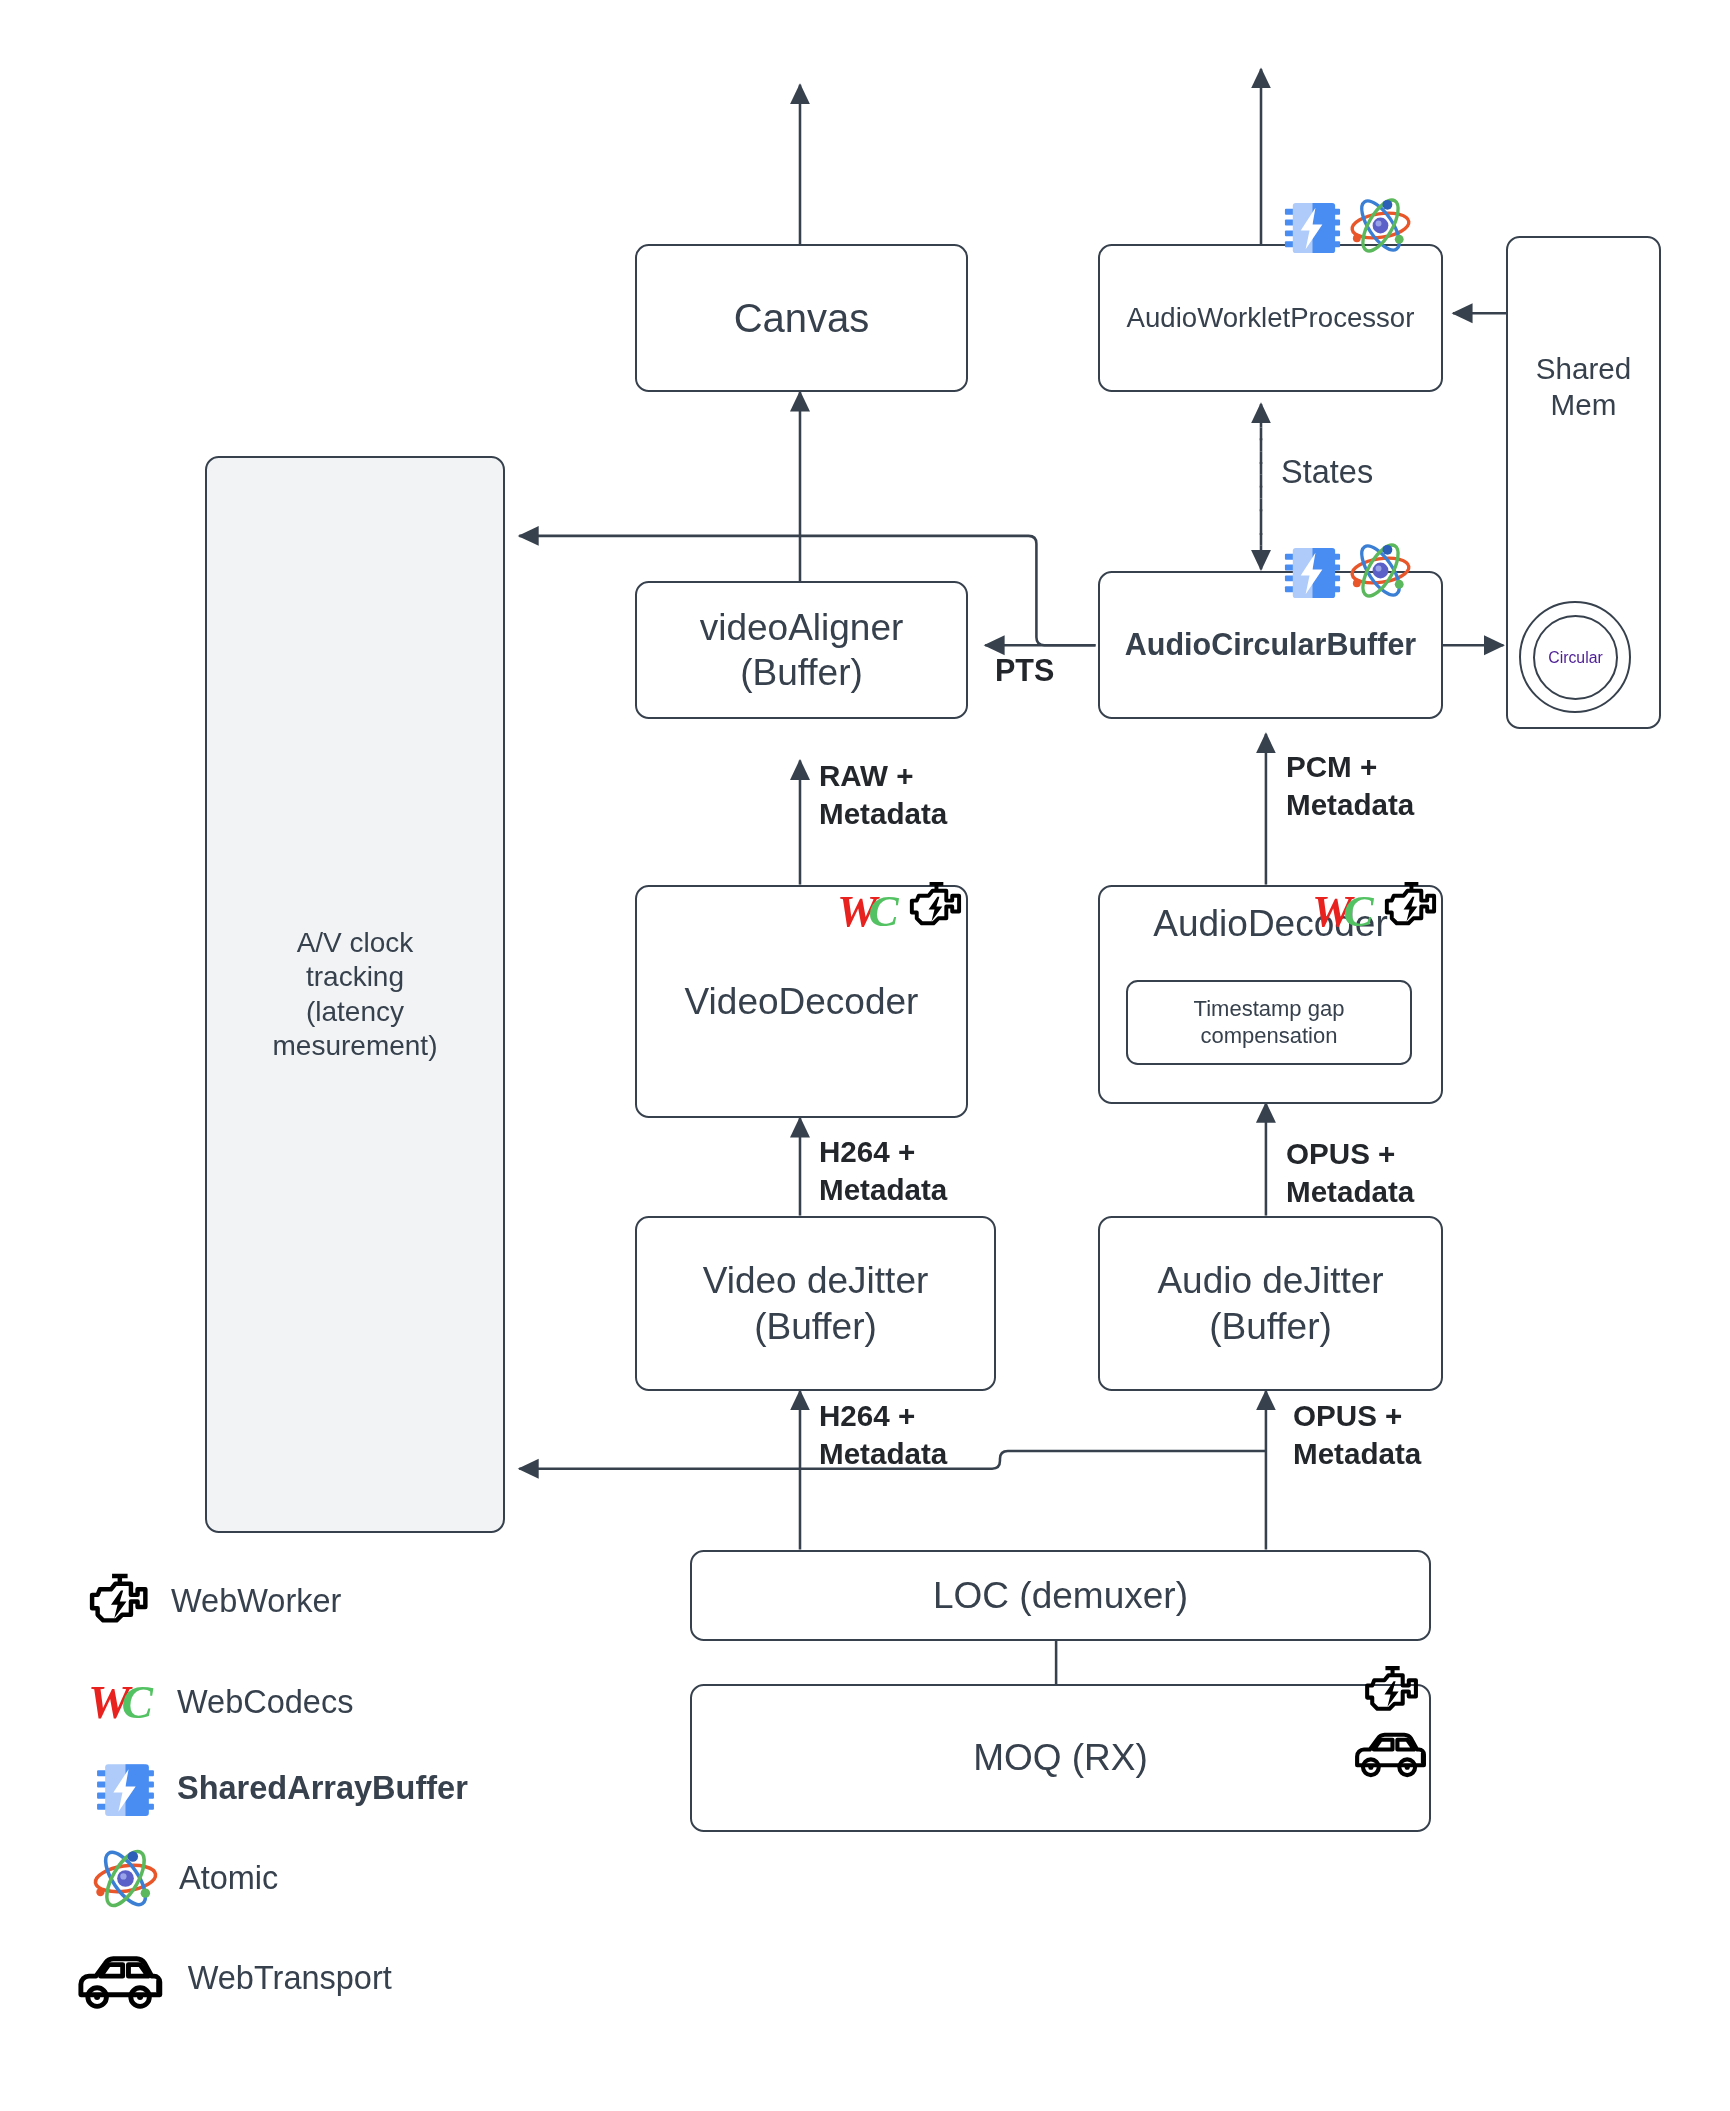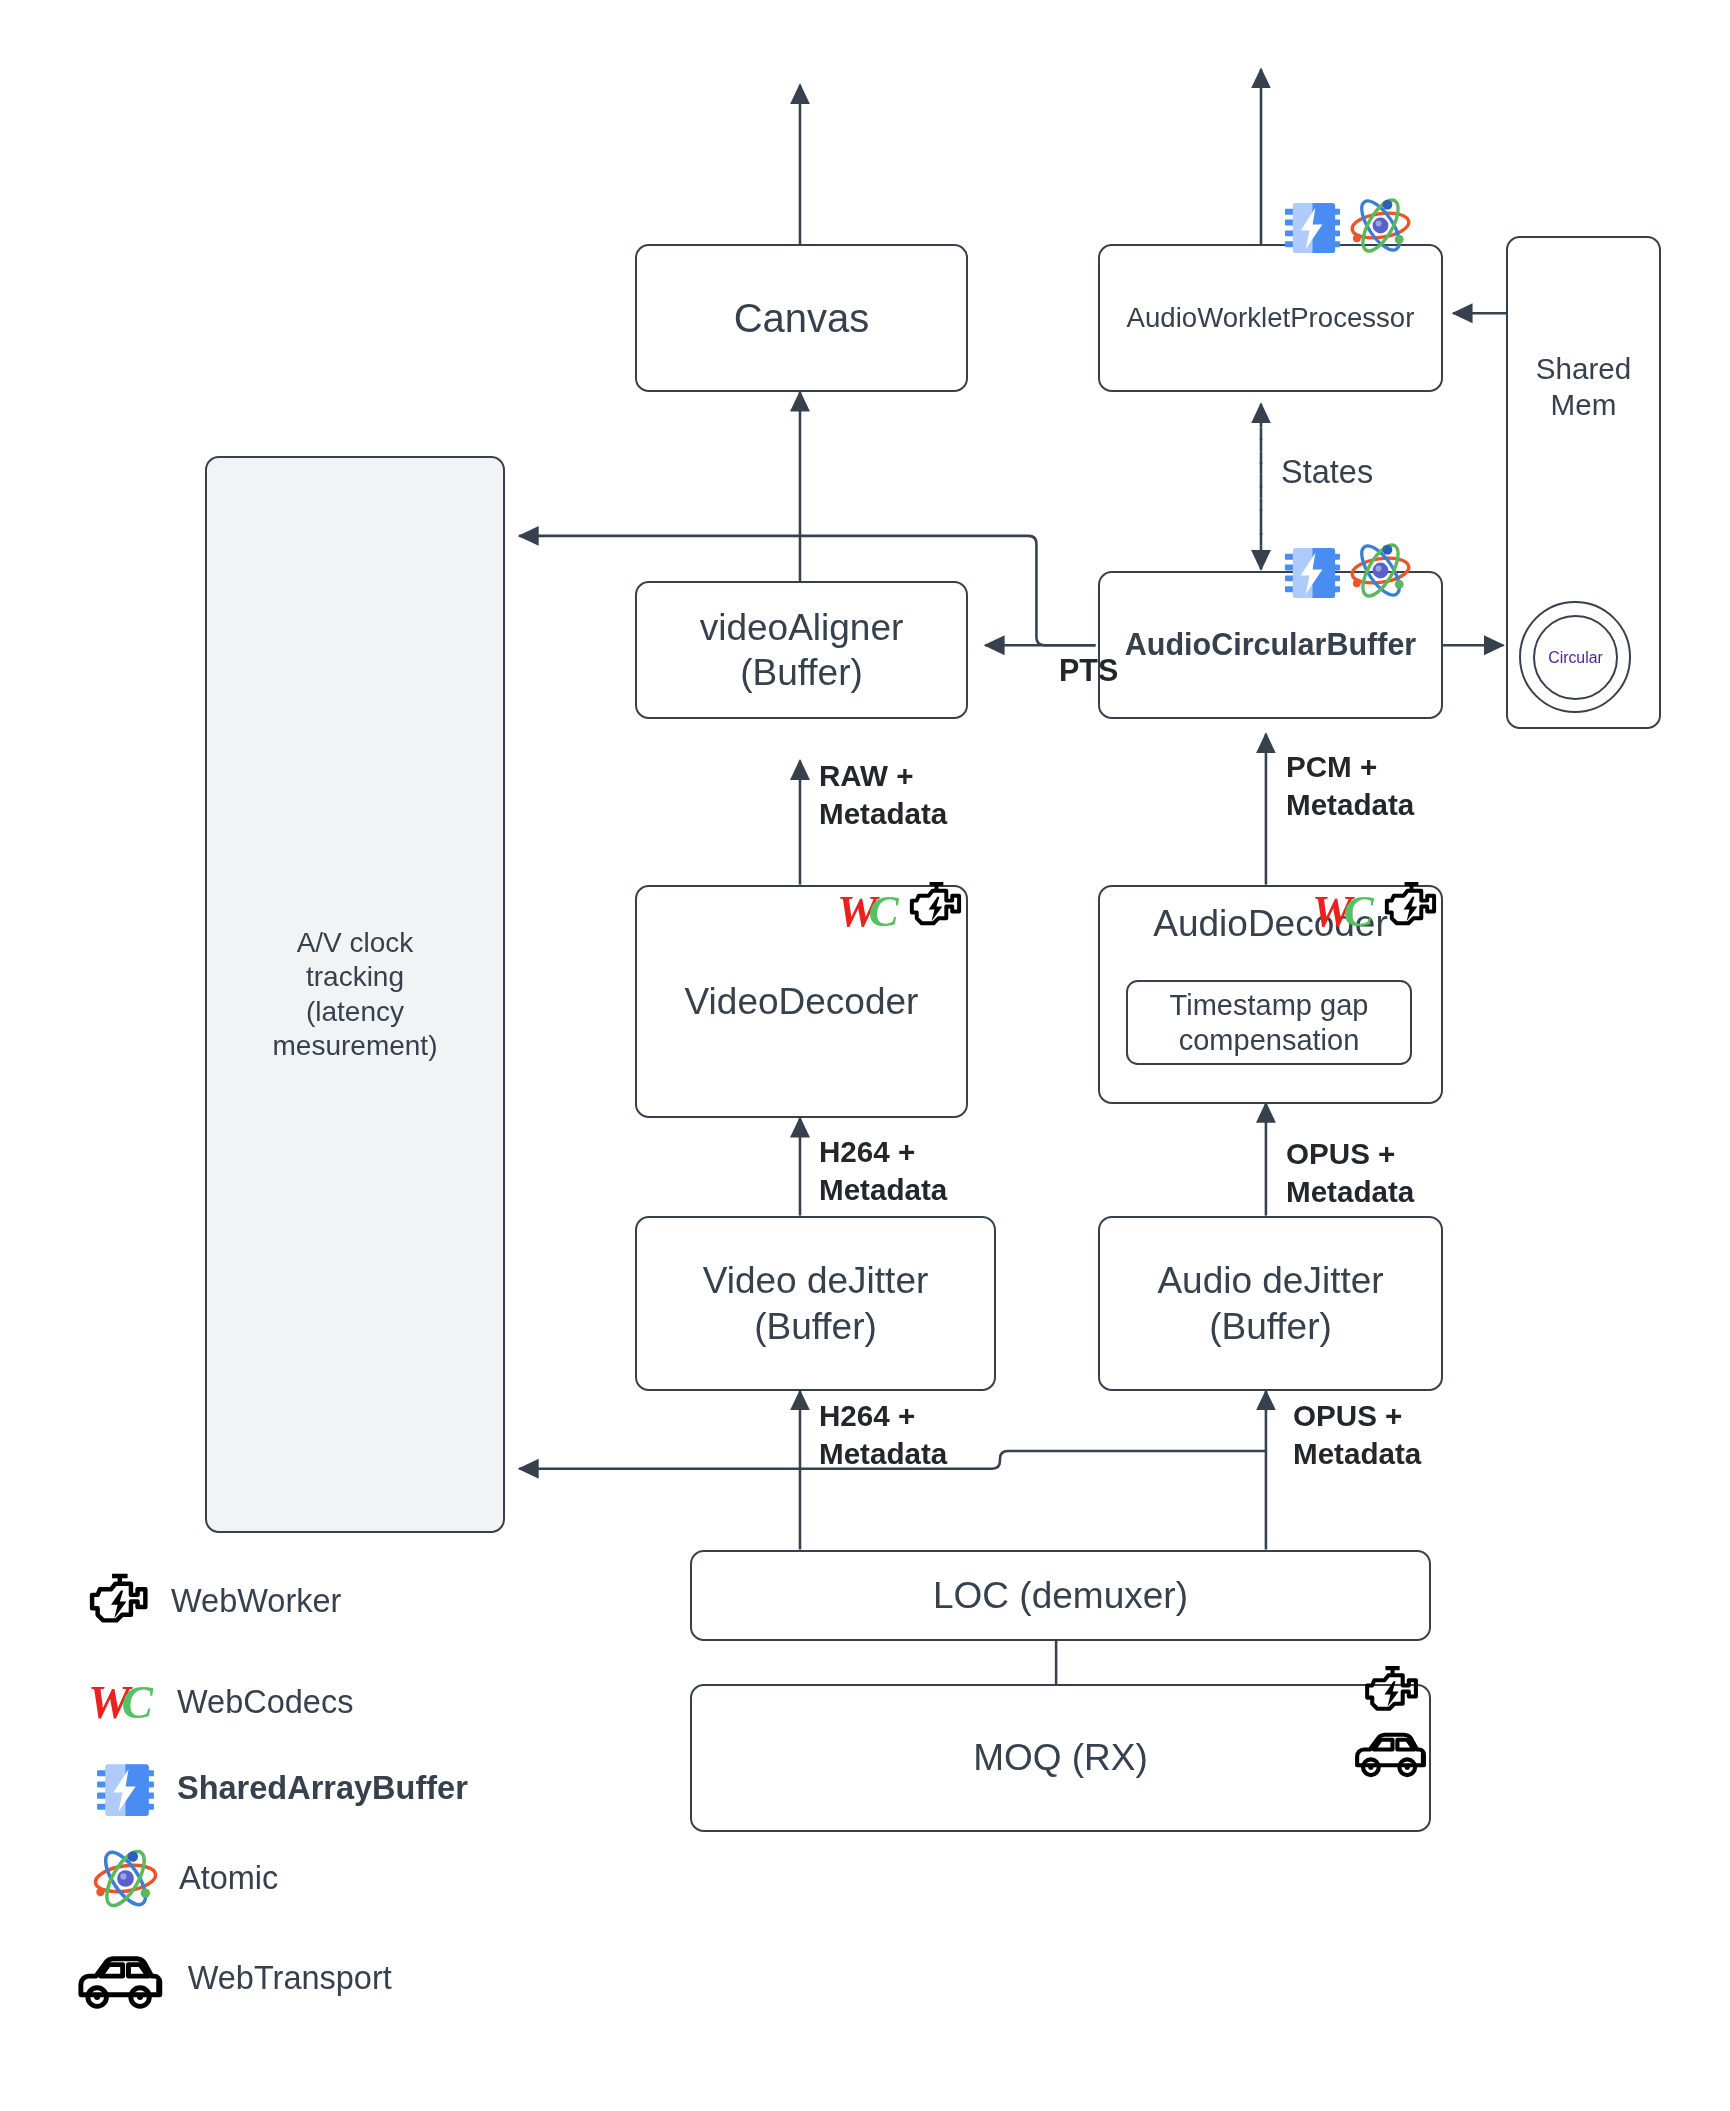--- a/index.html
+++ b/index.html
@@ -100,21 +100,21 @@
 mesurement)</span>
   </div>
 
   <div class="nodebox" style="left:635px;top:885px;width:333px;height:233px;font-size:37px;">
     <span class="lbl">VideoDecoder</span>
   </div>
 
   <div class="nodebox" style="left:1098px;top:885px;width:345px;height:219px;font-size:37px;align-items:flex-start;padding-top:13.8px;">
     <span class="lbl">AudioDecoder</span>
   </div>
-  <div class="innerbox" style="left:1126px;top:980px;width:286px;height:85px;font-size:29px;white-space:pre-line;">
+  <div class="innerbox" style="left:1126px;top:980px;width:286px;height:85px;font-size:22px;white-space:pre-line;">
     <span>Timestamp gap
 compensation</span>
   </div>
 
   <div class="nodebox" style="left:635px;top:1216px;width:361px;height:175px;font-size:37px;white-space:pre-line;">
     <span class="lbl">Video deJitter
 (Buffer)</span>
   </div>
 
   <div class="nodebox" style="left:1098px;top:1216px;width:345px;height:175px;font-size:37px;white-space:pre-line;">
@@ -125,21 +125,21 @@
   <div class="nodebox" style="left:690px;top:1684px;width:741px;height:148px;font-size:37px;">
     <span class="lbl">MOQ (RX)</span>
   </div>
 
   <div class="nodebox" style="left:690px;top:1550px;width:741px;height:91px;font-size:37px;">
     <span class="lbl">LOC (demuxer)</span>
   </div>
 
   <div class="edgelabel" style="left:1281px;top:452px;font-size:32.5px;font-weight:normal;color:#37414d;">States</div>
 
-  <div class="edgelabel" style="left:1059px;top:651px;font-size:30.5px;">PTS</div>
+  <div class="edgelabel" style="left:995px;top:651px;font-size:30.5px;">PTS</div>
 
   <div class="edgelabel" style="left:819px;top:757px;font-size:29.6px;">RAW +
 Metadata</div>
 
   <div class="edgelabel" style="left:1286px;top:748px;font-size:29.6px;">PCM +
 Metadata</div>
 
   <div class="edgelabel" style="left:819px;top:1133px;font-size:29.6px;">H264 +
 Metadata</div>
 

